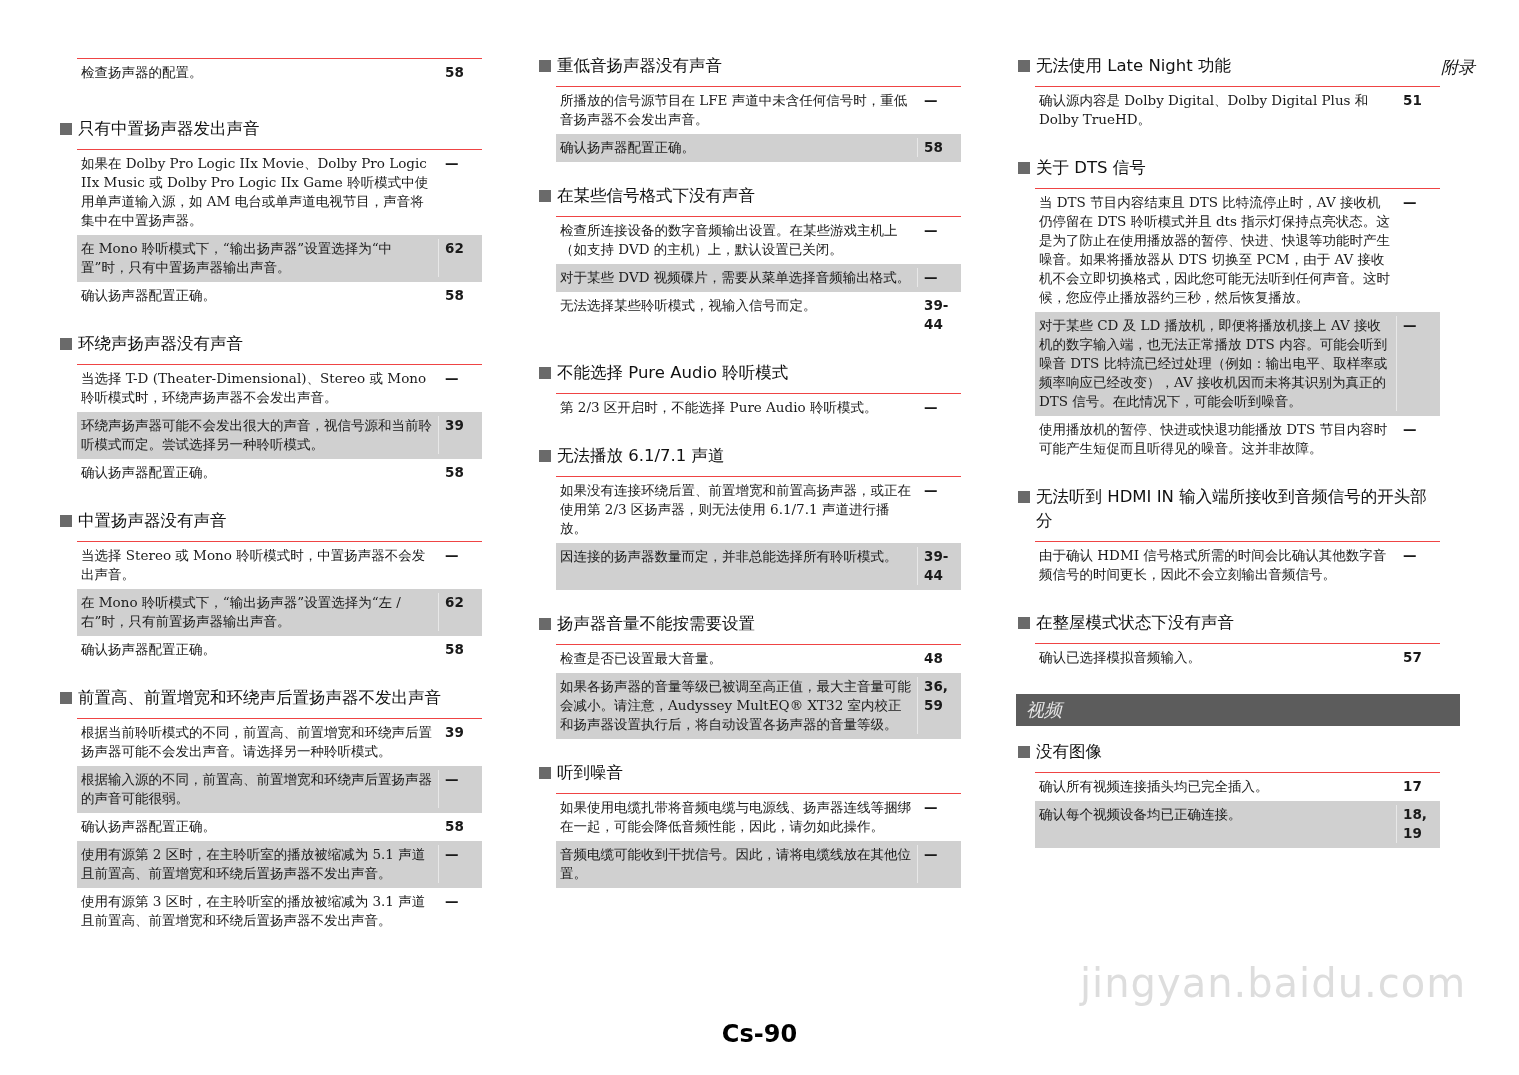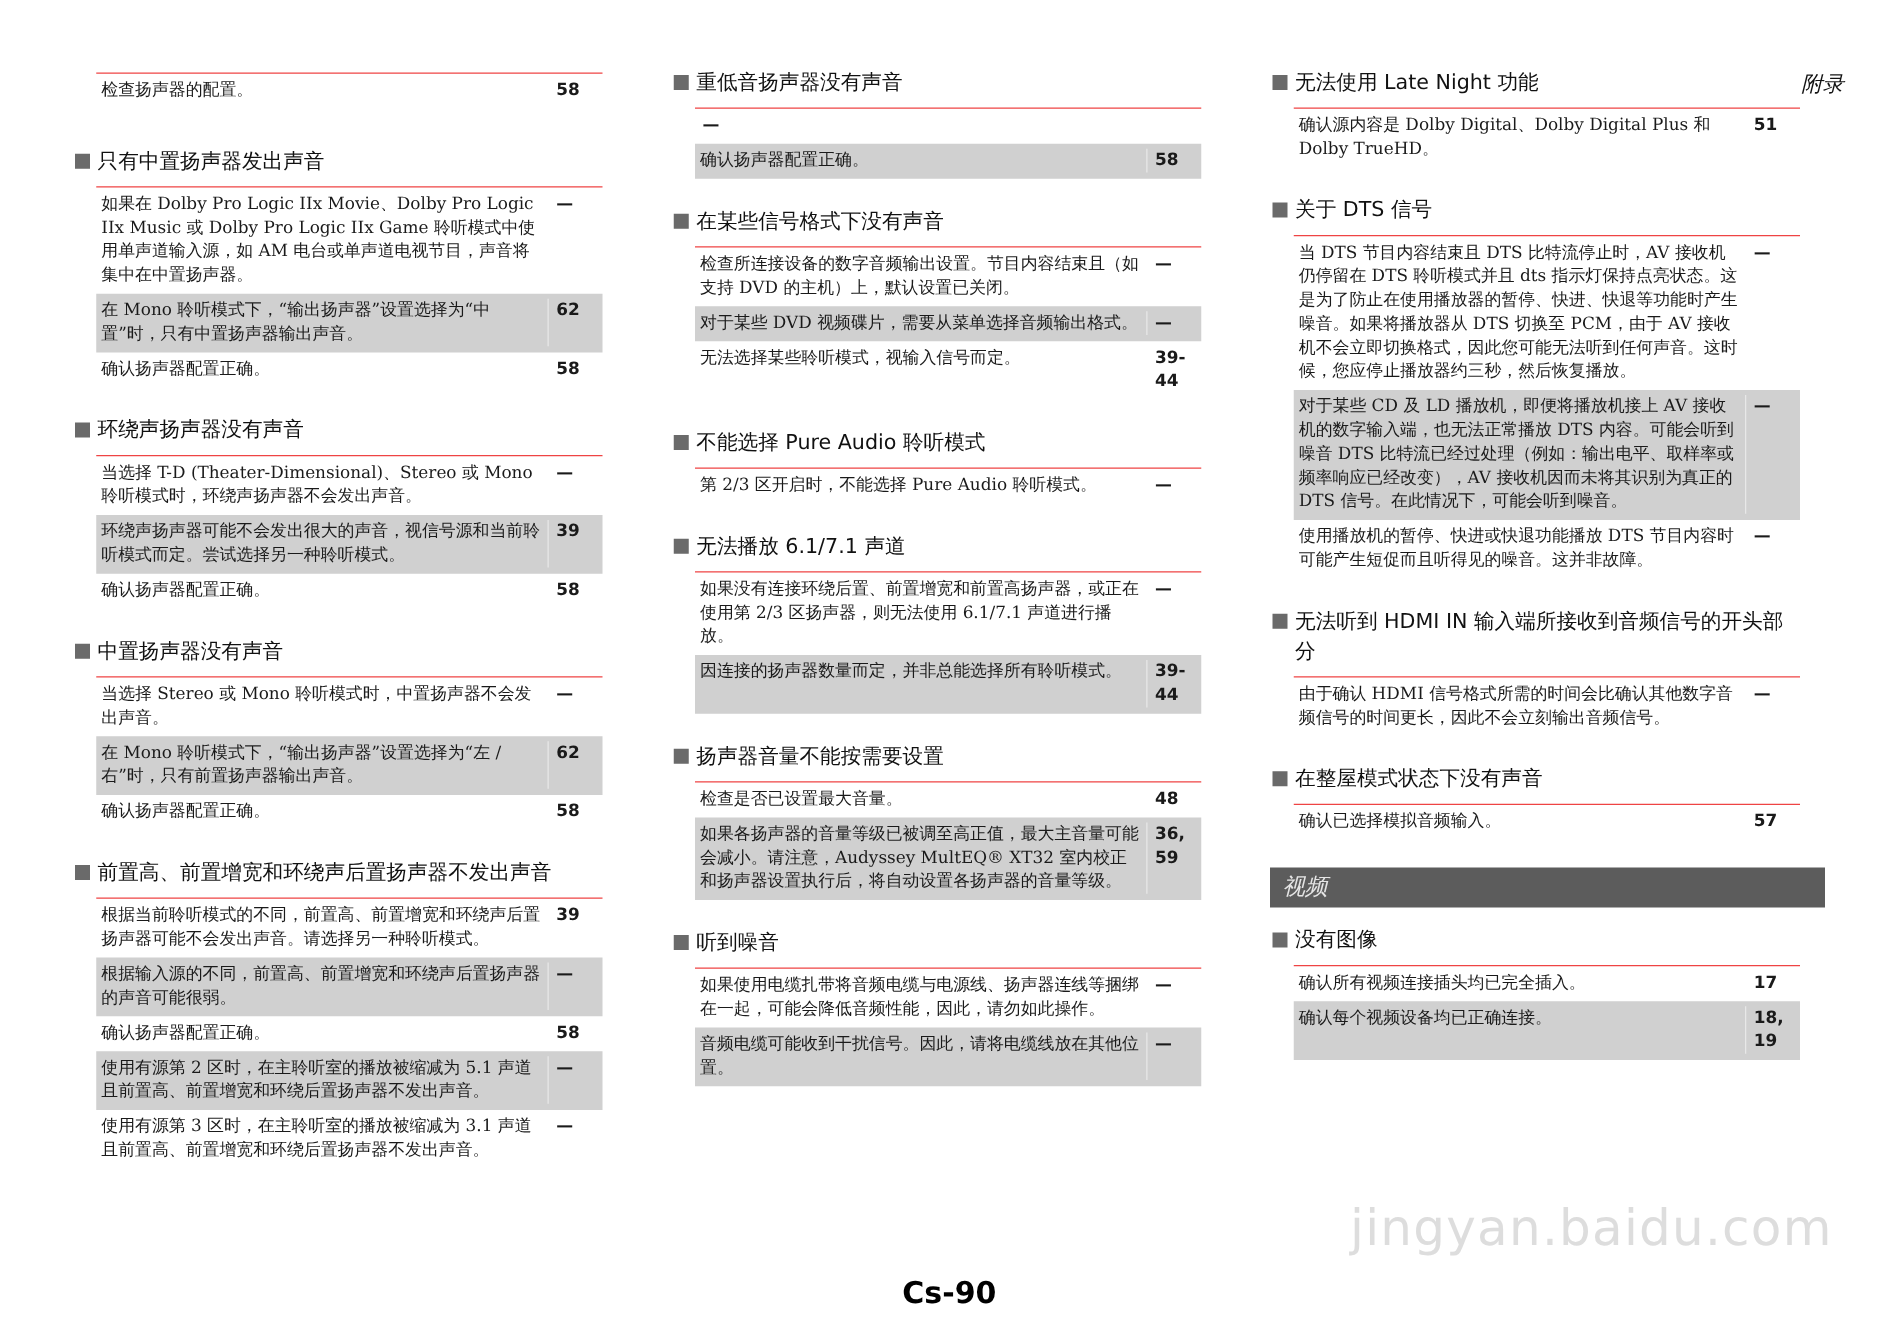--- a/index.html
+++ b/index.html
@@ -165,36 +165,37 @@
     </div>
   </div>
 <div class="col col-2">
     <div class="section">
       <div class="sec-title">
         <span class="bullet"></span>
         <span>重低音扬声器没有声音</span>
       </div>
       <div class="table">
         <div class="row">
+          <div class="desc">所播放的信号源节目在 LFE 声道中未含任何信号时，重低音扬声器不会发出声音。</div>
           <div class="pg">—</div>
         </div>
         <div class="row shaded">
           <div class="desc">确认扬声器配置正确。</div>
           <div class="pg">58</div>
         </div>
       </div>
     </div>
     <div class="section">
       <div class="sec-title">
         <span class="bullet"></span>
         <span>在某些信号格式下没有声音</span>
       </div>
       <div class="table">
         <div class="row">
-          <div class="desc">检查所连接设备的数字音频输出设置。节目内容结束且（如支持 DVD 的主机）上，默认设置已关闭。</div>
+          <div class="desc">检查所连接设备的数字音频输出设置。在某些游戏主机上（如支持 DVD 的主机）上，默认设置已关闭。</div>
           <div class="pg">—</div>
         </div>
         <div class="row shaded">
           <div class="desc">对于某些 DVD 视频碟片，需要从菜单选择音频输出格式。</div>
           <div class="pg">—</div>
         </div>
         <div class="row">
           <div class="desc">无法选择某些聆听模式，视输入信号而定。</div>
           <div class="pg">39-44</div>
         </div>

